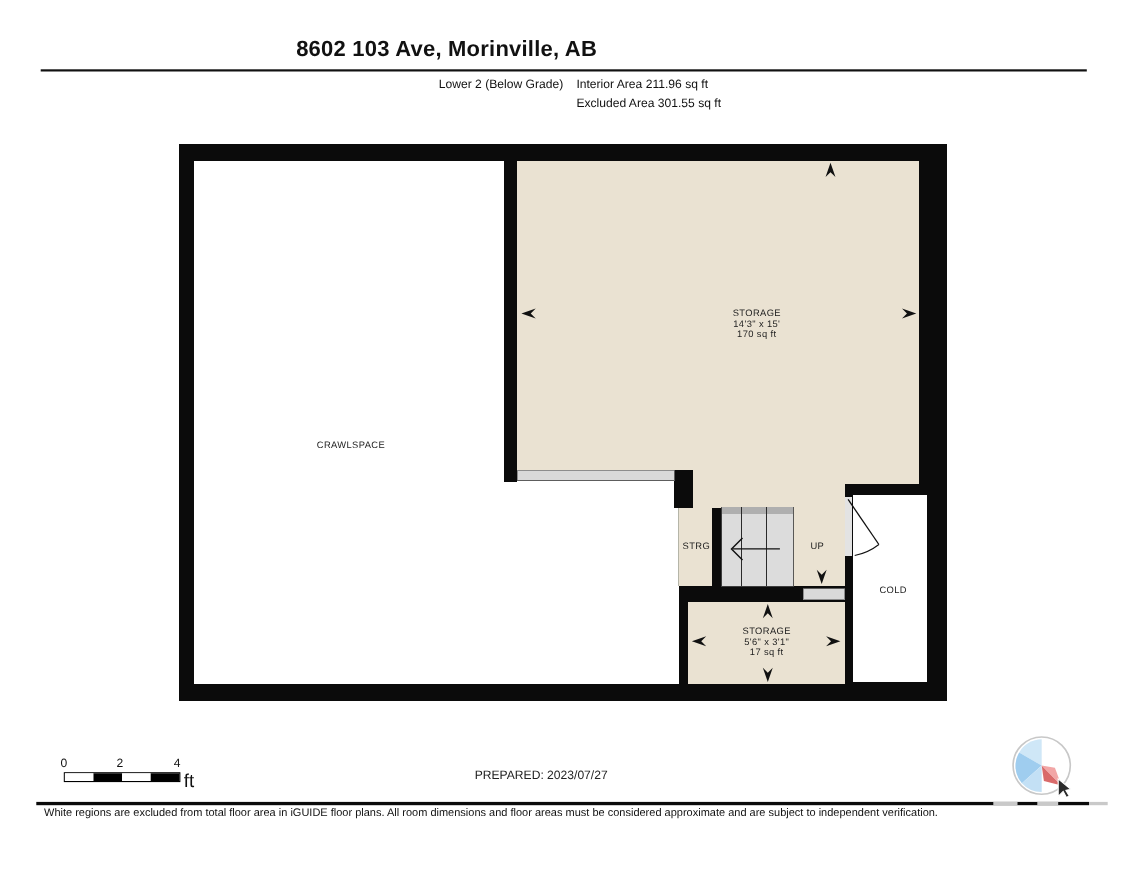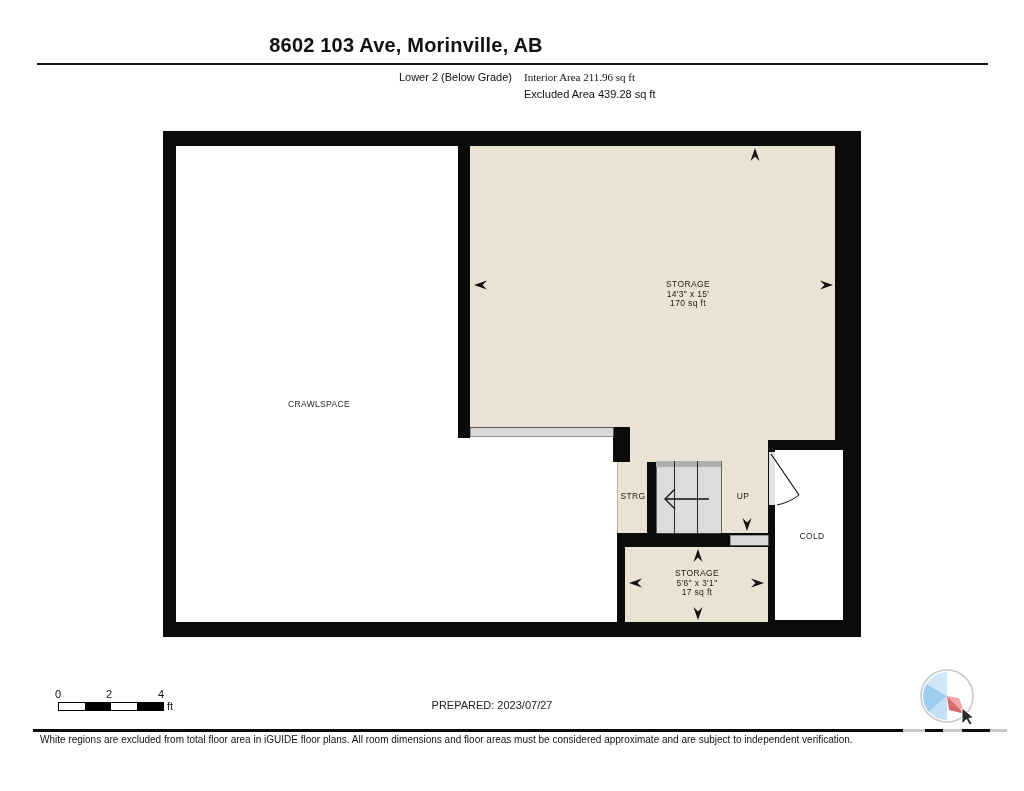--- a/index.html
+++ b/index.html
@@ -3,48 +3,48 @@
 <meta charset="utf-8">
 <style>
   html,body{margin:0;padding:0;background:#ffffff;}
   body{width:1024px;height:791px;position:relative;overflow:hidden;
        font-family:"Liberation Sans",sans-serif;color:#111;}
   .abs{position:absolute;}
   .page-title{top:34px;left:0;width:812px;text-align:center;
               font-size:20px;font-weight:bold;letter-spacing:.2px;}
   .hr-top{top:63px;left:37px;width:951px;height:2px;background:#111;}
   .floor-label{top:71px;right:512px;font-size:11px;font-weight:normal;white-space:nowrap;}
-  .area-line1{top:71px;left:524px;font-size:11px;white-space:nowrap;font-family:Liberation Serif, serif;}
+  .area-line1{top:71px;left:524px;font-size:11px;white-space:nowrap;}
   .area-line2{top:88px;left:524px;font-size:11px;white-space:nowrap;}
   .plan-svg{top:0;left:0;}
   .rlabel{font-family:"Liberation Sans",sans-serif;font-size:8.5px;fill:#1d1d1d;
           letter-spacing:.35px;}
   
   .tick{top:688px;font-size:11px;width:20px;text-align:center;}
   .t0{left:48px;} .t2{left:99px;} .t4{left:151px;}
   .scalebar{top:702px;left:58px;width:104px;height:7px;border:1px solid #000;
             display:flex;}
   .scalebar div{width:26px;height:7px;}
   .seg-w{background:#fff;} .seg-b{background:#000;}
-  .ft-unit{top:700px;left:167px;font-size:11px;}
+  .ft-unit{top:700px;left:167px;font-size:17px;}
   .prepared{top:699px;left:0;width:984px;text-align:center;font-size:11px;color:#222;}
   .logo{top:666px;left:915px;}
   .hr-bottom{top:729px;left:33px;width:957px;height:3px;background:#0b0b0b;}
   .hr-gap{top:729px;height:3px;background:#c9c9c9;}
   .g1{left:903px;width:22px;} .g2{left:943px;width:19px;} .g3{left:990px;width:17px;}
   .disclaimer{top:734px;left:40px;width:980px;font-size:10px;color:#111;}
 </style>
 </head>
 <body>
 
 <div class="abs page-title">8602 103 Ave, Morinville, AB</div>
 <div class="abs hr-top"></div>
 <div class="abs floor-label">Lower 2 (Below Grade)</div>
 <div class="abs area-line1">Interior Area 211.96 sq ft</div>
-<div class="abs area-line2">Excluded Area 439.28 sq ft</div>
+<div class="abs area-line2">Excluded Area 301.55 sq ft</div>
 
 <svg class="abs plan-svg" width="1024" height="791" viewBox="0 0 1024 791" xmlns="http://www.w3.org/2000/svg">
 
   <g shape-rendering="crispEdges">
 
     <rect x="163" y="131" width="698" height="506" fill="#0B0B0B"></rect>
 
     <rect x="176" y="146" width="282" height="476" fill="#FFFFFF"></rect>
     <rect x="458" y="437" width="159" height="185" fill="#FFFFFF"></rect>
 

